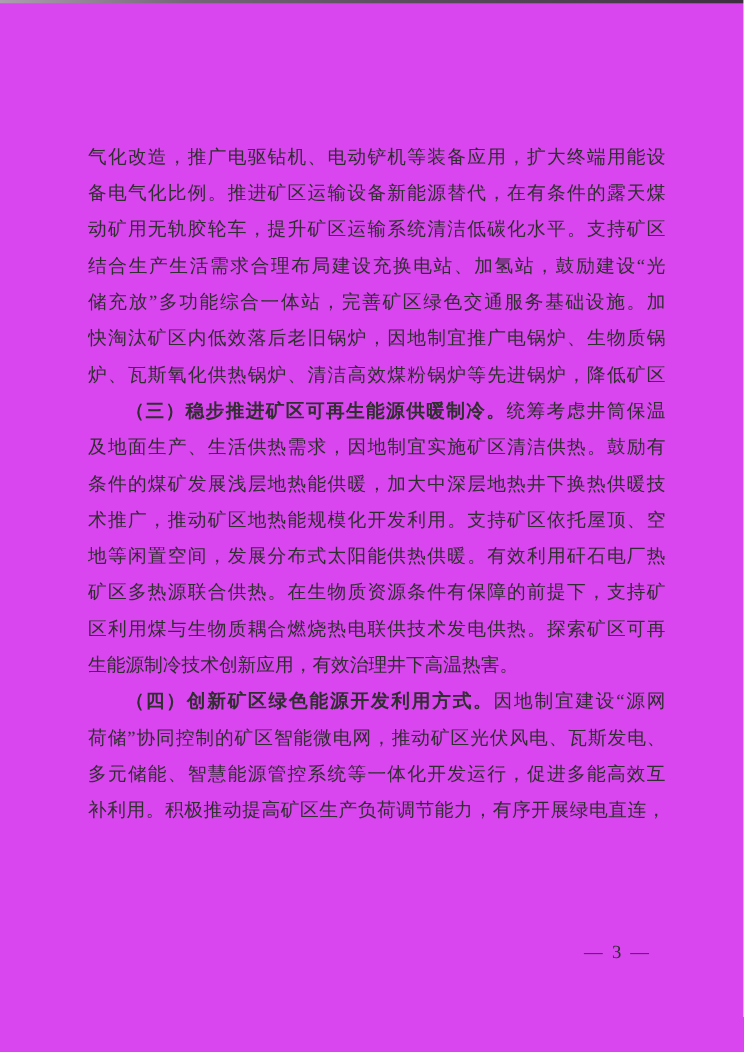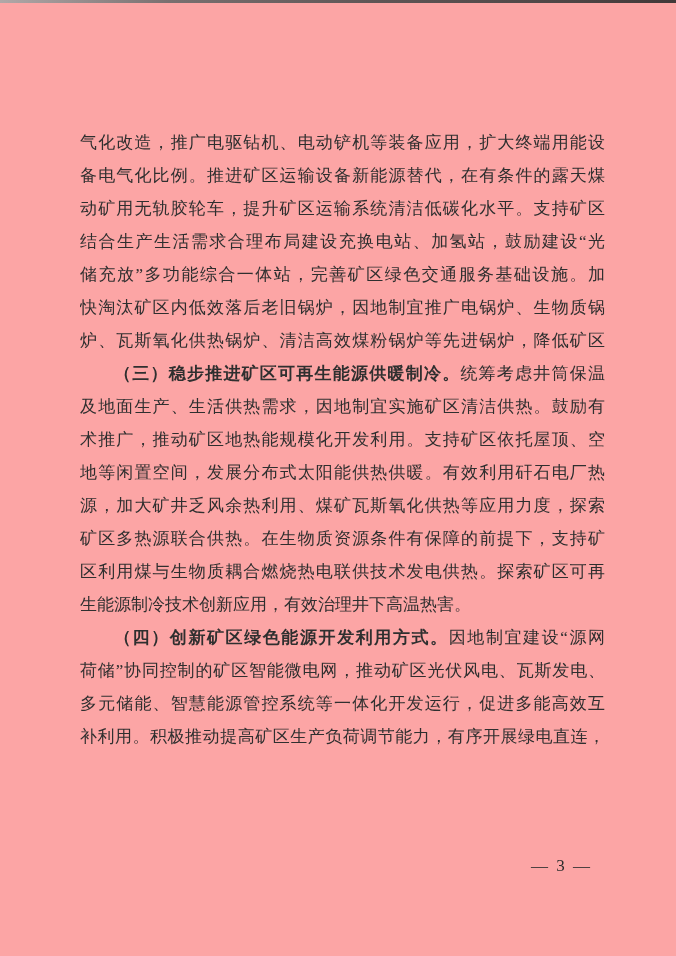--- a/index.html
+++ b/index.html
@@ -4,21 +4,21 @@
 <style>
   html, body {
     margin: 0;
     padding: 0;
     background: #ffffff;
   }
   .page {
     position: relative;
     width: 676px;
     height: 956px;
-    background: #fca5a5;
+    background: #d946ef;
     overflow: hidden;
     font-family: "Liberation Serif", "DejaVu Serif", serif;
     color: #2f2f2f;
   }
   
   .scan-edge-top {
     position: absolute;
     top: 0;
     left: 0;
     width: 676px;
@@ -71,23 +71,23 @@
     <div class="line">动矿用无轨胶轮车，提升矿区运输系统清洁低碳化水平。支持矿区</div>
     <div class="line">结合生产生活需求合理布局建设充换电站、加氢站，鼓励建设“光</div>
     <div class="line">储充放”多功能综合一体站，完善矿区绿色交通服务基础设施。加</div>
     <div class="line">快淘汰矿区内低效落后老旧锅炉，因地制宜推广电锅炉、生物质锅</div>
     <div class="line">炉、瓦斯氧化供热锅炉、清洁高效煤粉锅炉等先进锅炉，降低矿区</div>
 
     <div class="line indent">
       <b class="hd">（三）稳步推进矿区可再生能源供暖制冷。</b><span>统筹考虑井筒保温</span>
     </div>
     <div class="line">及地面生产、生活供热需求，因地制宜实施矿区清洁供热。鼓励有</div>
+    <div class="line">条件的煤矿发展浅层地热能供暖，加大中深层地热井下换热供暖技</div>
     <div class="line">术推广，推动矿区地热能规模化开发利用。支持矿区依托屋顶、空</div>
     <div class="line">地等闲置空间，发展分布式太阳能供热供暖。有效利用矸石电厂热</div>
-    <div class="line">源，加大矿井乏风余热利用、煤矿瓦斯氧化供热等应用力度，探索</div>
     <div class="line">矿区多热源联合供热。在生物质资源条件有保障的前提下，支持矿</div>
     <div class="line">区利用煤与生物质耦合燃烧热电联供技术发电供热。探索矿区可再</div>
     <div class="line short">生能源制冷技术创新应用，有效治理井下高温热害。</div>
 
     <div class="line indent">
       <b class="hd">（四）创新矿区绿色能源开发利用方式。</b><span>因地制宜建设“源网</span>
     </div>
     <div class="line">荷储”协同控制的矿区智能微电网，推动矿区光伏风电、瓦斯发电、</div>
     <div class="line">多元储能、智慧能源管控系统等一体化开发运行，促进多能高效互</div>
     <div class="line">补利用。积极推动提高矿区生产负荷调节能力，有序开展绿电直连，</div>

